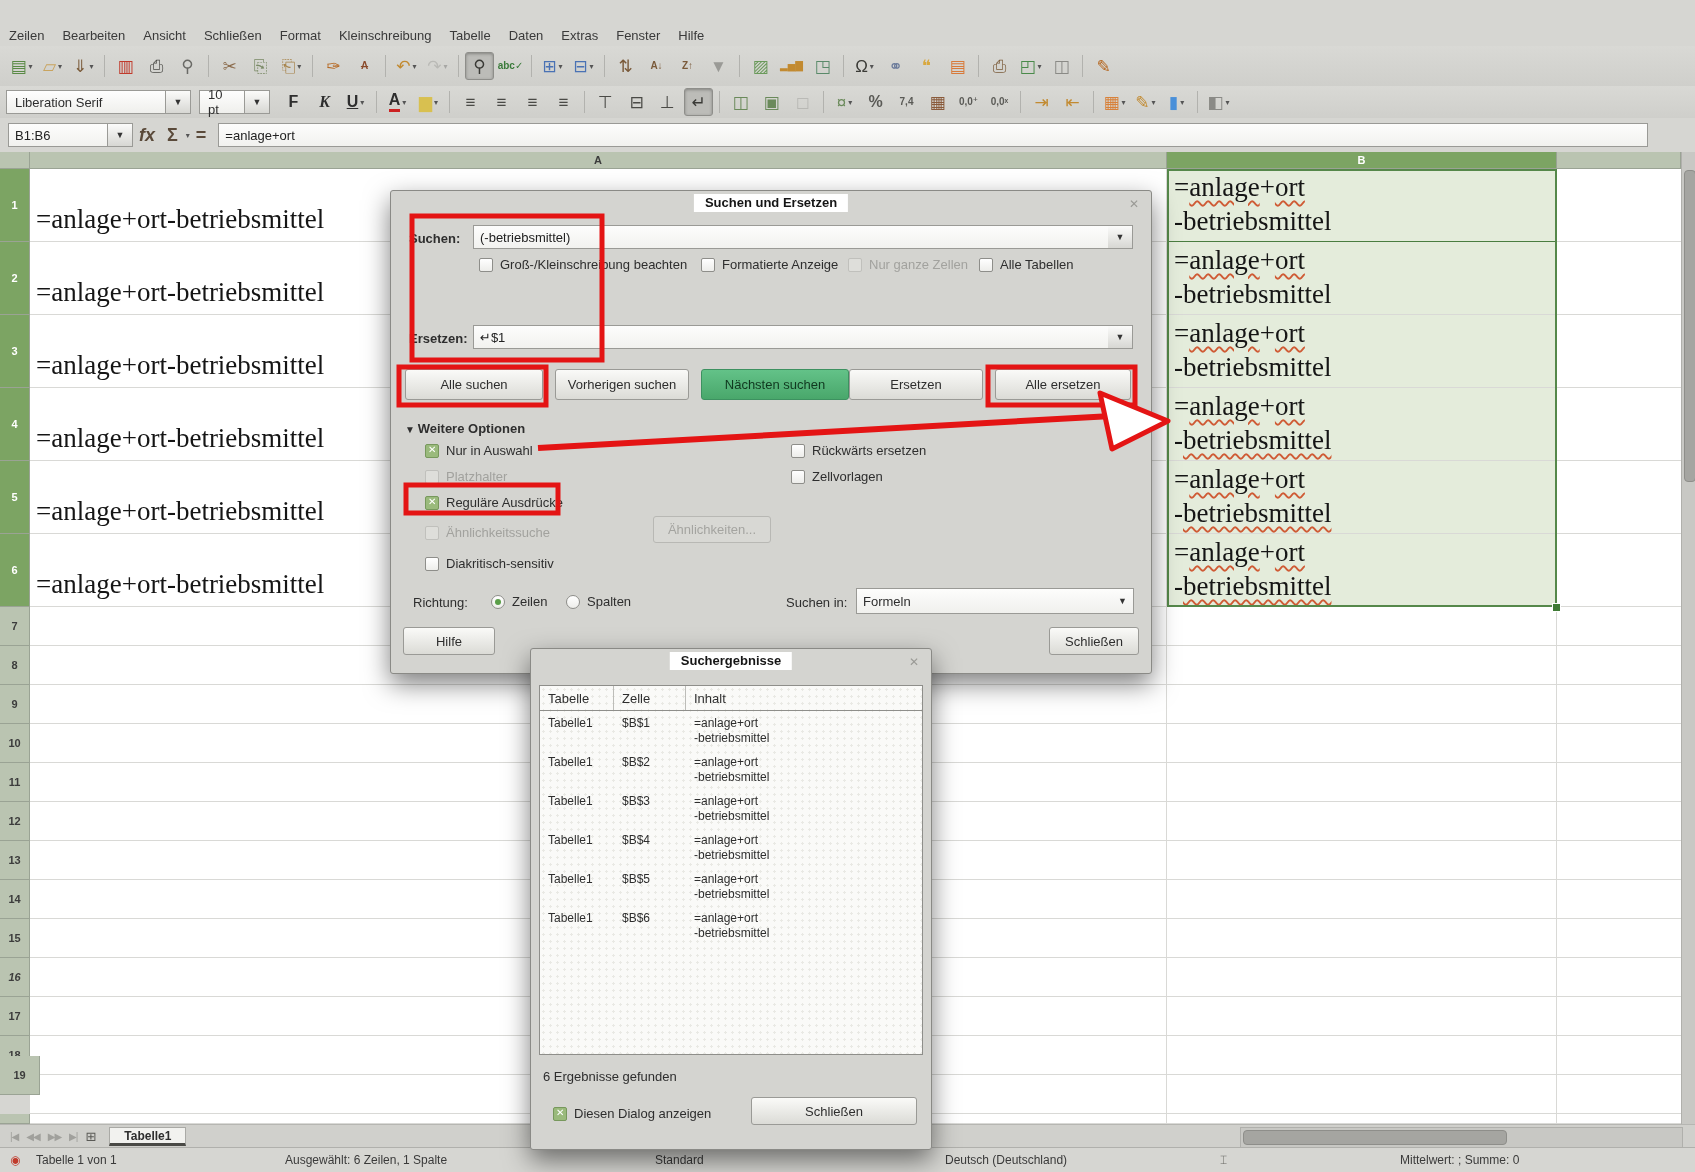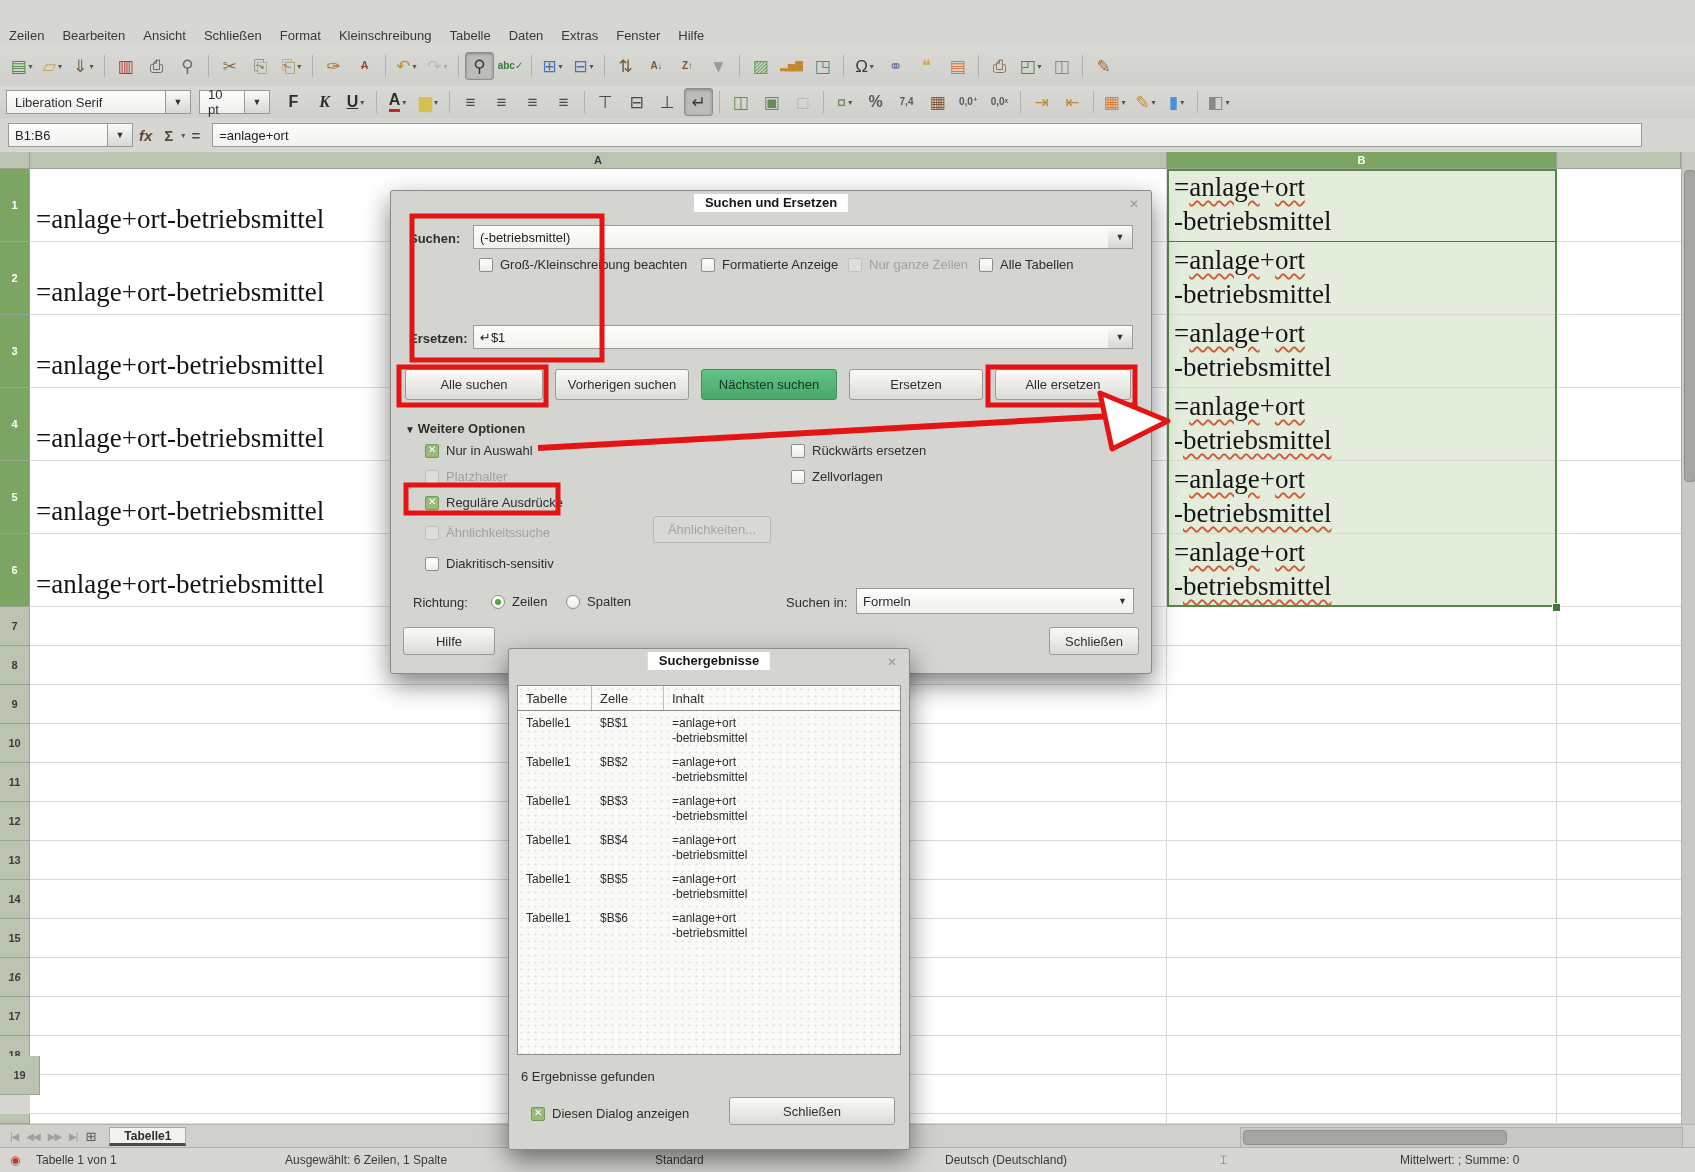--- a/index.html
+++ b/index.html
@@ -28,21 +28,21 @@
   .ddm{font-size:8px;color:#555;margin-left:2px}
   .tsep{width:1px;height:22px;background:#b2b2ae;margin:0 5px;display:inline-block}
   .tbi.pressed{background:#bcbcb8;border-color:#8e8e8a;box-shadow:inset 0 1px 3px rgba(0,0,0,.3)}
   .tbi.disabled{opacity:.35}
   
   .combo{display:inline-flex;align-items:center;margin-right:8px}
   .cval{background:linear-gradient(#fefefe,#efefec);border:1px solid #9a9a96;height:24px;display:flex;align-items:center;padding:0 8px;font-size:13px;box-sizing:border-box}
   .ddbtn{width:25px;height:24px;background:linear-gradient(#fbfbfa,#d7d7d3);border:1px solid #9a9a96;border-left:none;display:flex;align-items:center;justify-content:center;font-size:9px;color:#333;box-sizing:border-box}
   
   #fbar{left:0;top:118px;width:1695px;height:34px;background:#d6d6d2;border-bottom:1px solid #bdbdb9;display:flex;align-items:center;padding-left:8px}
-  .ftool{font-size:15px;font-weight:700;color:#5a4a3a;margin:0 6px}
+  .ftool{font-size:18px;font-weight:700;color:#5a4a3a;margin:0 6px}
   input{font-family:"Liberation Sans","DejaVu Sans",sans-serif}
   .inbox{background:linear-gradient(#fdfdfc,#f2f2ef);border:1px solid #9a9a96;height:24px;font-size:13px;padding:0 6px;box-sizing:border-box;color:#222}
   
   .colhdr,.rowhdr{background:#bac4b1;border-right:1px solid #9aa394;border-bottom:1px solid #9aa394;font-size:11px;font-weight:700;color:#3c3c3c;display:flex;align-items:center;justify-content:center;box-sizing:border-box;overflow:hidden}
   .hsel{background:#7ca463 !important;color:#ffffff !important}
   .cellrow{border-bottom:1px solid #d9d9d6;box-sizing:border-box}
   .vline{background:#d9d9d6;width:1px}
   .acell{font-family:"Liberation Serif","DejaVu Serif",serif;font-size:27px;color:#151515;display:flex;align-items:flex-end;padding:0 0 7px 6px;overflow:hidden;white-space:nowrap;box-sizing:border-box}
   .bcell{font-family:"Liberation Serif","DejaVu Serif",serif;font-size:27px;color:#151515;background:#e4ecdb;padding:1px 0 0 6px;line-height:34px;overflow:hidden;white-space:nowrap;box-sizing:border-box}
   .wavy{text-decoration:underline;text-decoration-style:wavy;text-decoration-color:#cf5b35;text-decoration-thickness:1.5px;text-underline-offset:4px}
@@ -462,21 +462,21 @@
       <span class="cb"></span>
       <span>Alle Tabellen</span>
     </label>
 
     <span class="lbl b" style="left:18px;top:140px">Ersetzen:</span>
     <input class="inbox abs" style="left: 82px; top: 134px; width: 636px;" readonly="" value="↵$1">
     <span class="ddbtn abs" style="left:717px;top:134px;height:24px">▼</span>
 
     <span class="btn" style="left:14px;top:178px;width:138px;height:31px">Alle suchen</span>
     <span class="btn" style="left:164px;top:178px;width:134px;height:31px">Vorherigen suchen</span>
-    <span class="btn green" style="left:310px;top:178px;width:136px;height:31px">Nächsten suchen</span>
+    <span class="btn green" style="left:310px;top:178px;width:148px;height:31px">Nächsten suchen</span>
     <span class="btn" style="left:458px;top:178px;width:134px;height:31px">Ersetzen</span>
     <span class="btn" style="left:604px;top:178px;width:136px;height:31px">Alle ersetzen</span>
 
     <span class="lbl b" style="left:14px;top:230px"><span style="font-size:10px">▼ </span><span>Weitere Optionen</span></span>
 
     <label class="cbrow" style="left:34px;top:252px">
       <span class="cb checked"></span>
       <span>Nur in Auswahl</span>
     </label>
     <label class="cbrow" style="left:400px;top:252px">
@@ -517,21 +517,21 @@
     <span class="lbl" style="left:395px;top:404px">Suchen in:</span>
     <span class="select" style="left:465px;top:397px;width:278px;height:26px">
       <span>Formeln</span>
       <span class="sarr">▼</span>
     </span>
 
     <span class="btn" style="left:12px;top:436px;width:92px;height:28px">Hilfe</span>
     <span class="btn" style="left:658px;top:436px;width:90px;height:28px">Schließen</span>
   </div>
 
-  <div class="dialog" id="resultsdlg" style="left:508px;top:648px;width:400px;height:500px">
+  <div class="dialog" id="resultsdlg" style="left:530px;top:648px;width:400px;height:500px">
     <span class="dlg-title">Suchergebnisse</span>
     <span class="dlg-x">✕</span>
 
     <div class="rtable" style="left:8px;top:36px;width:384px;height:370px">
       <div class="rhead">
         <span class="rhc sep" style="width:74px">Tabelle</span>
         <span class="rhc sep" style="width:72px">Zelle</span>
         <span class="rhc" style="flex:1">Inhalt</span>
       </div>
       <div id="rrows">

